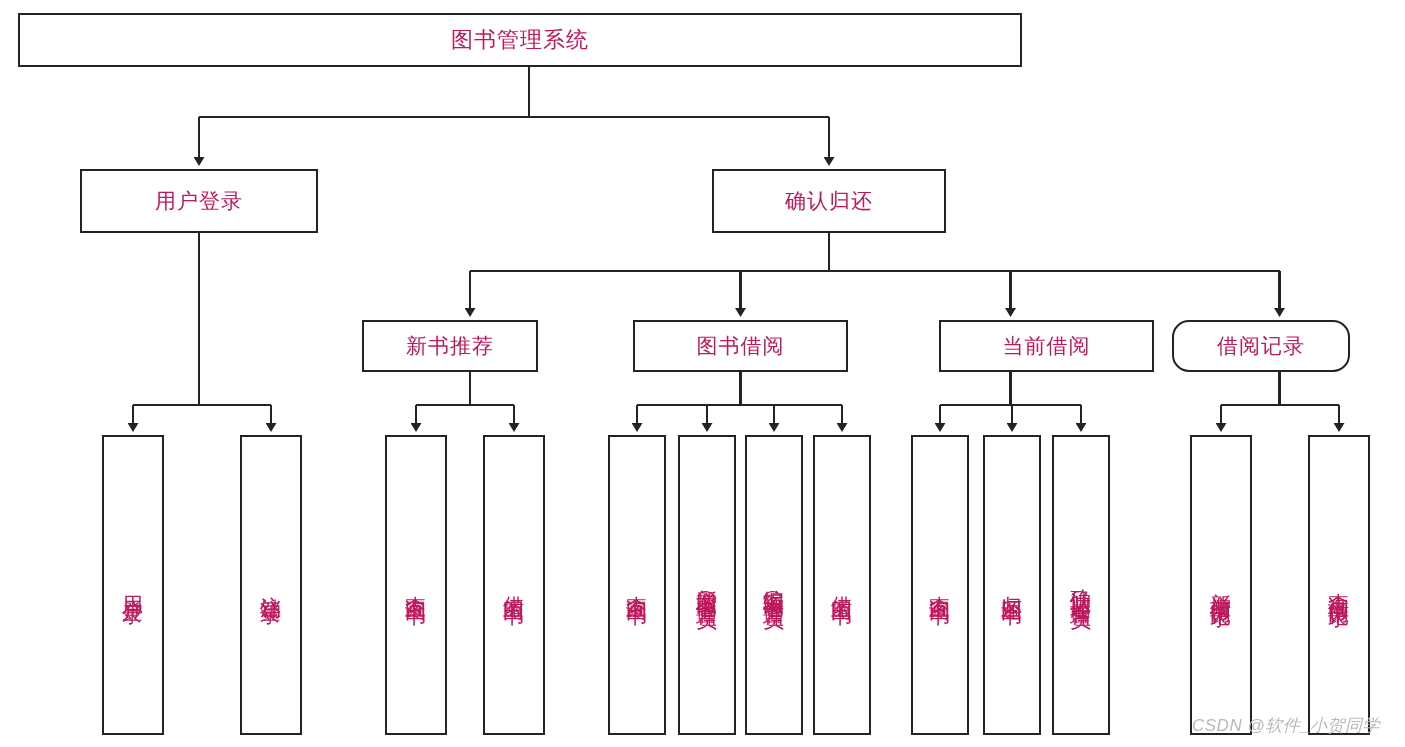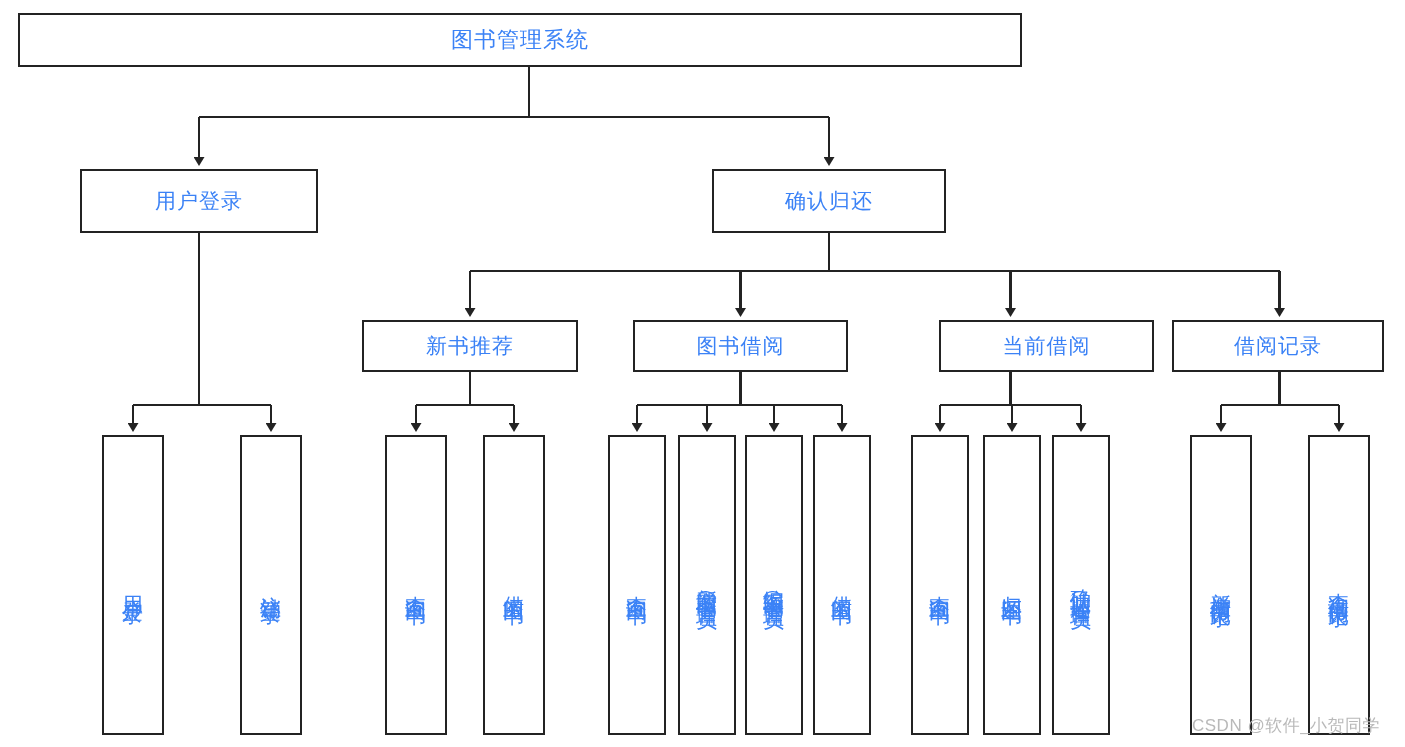--- a/index.html
+++ b/index.html
@@ -26,21 +26,21 @@
     pointer-events: none;
   }
   .node {
     position: absolute;
     box-sizing: border-box;
     border: 2px solid #232323;
     background: #ffffff;
     display: flex;
     align-items: center;
     justify-content: center;
-    color: #3b82f6;
+    color: #be185d;
   }
   .node.h {
     font-size: 21px;
     letter-spacing: 1px;
   }
   .node.v {
     font-size: 21px;
   }
   .node.v .vtext {
     writing-mode: vertical-rl;
@@ -51,20 +51,21 @@
   }
   .node.root {
     font-size: 22px;
   }
   .watermark {
     position: absolute;
     font-size: 17px;
     color: #b9b9b9;
     white-space: nowrap;
     letter-spacing: 0.5px;
+    font-style: italic;
   }
 </style>
 </head>
 <body>
 
 <div id="canvas">
 
   <svg id="wires" viewBox="0 0 1405 747" preserveAspectRatio="none">
     <defs>
       <marker id="arrow" markerWidth="9" markerHeight="11" refX="1" refY="5.5" orient="auto" markerUnits="userSpaceOnUse">
@@ -114,30 +115,30 @@
 
   <div id="nodes-level1">
       <div class="node h" style="left: 80px; top: 169px; width: 238px; height: 64px;">
         <span>用户登录</span>
       </div>
       <div class="node h" style="left: 712px; top: 169px; width: 234px; height: 64px;">
         <span>确认归还</span>
       </div>
     </div>
   <div id="nodes-level2">
-      <div class="node h" style="left: 362px; top: 320px; width: 216px; height: 52px;">
+      <div class="node h" style="left: 362px; top: 320px; width: 176px; height: 52px;">
         <span>新书推荐</span>
       </div>
       <div class="node h" style="left: 633px; top: 320px; width: 215px; height: 52px;">
         <span>图书借阅</span>
       </div>
       <div class="node h" style="left: 903px; top: 320px; width: 215px; height: 52px; margin-left: 36px;">
         <span>当前借阅</span>
       </div>
-      <div class="node h" style="left: 1172px; top: 320px; width: 212px; height: 52px;">
+      <div class="node h" style="left: 1172px; top: 320px; width: 178px; height: 52px; border-radius: 17px;">
         <span>借阅记录</span>
       </div>
     </div>
   <div id="nodes-leaves">
       <div class="node v" style="left: 102px; top: 435px; width: 62px; height: 300px;">
         <span class="vtext">用户登录</span>
       </div>
       <div class="node v" style="left: 240px; top: 435px; width: 62px; height: 300px;">
         <span class="vtext">注销登录</span>
       </div>

